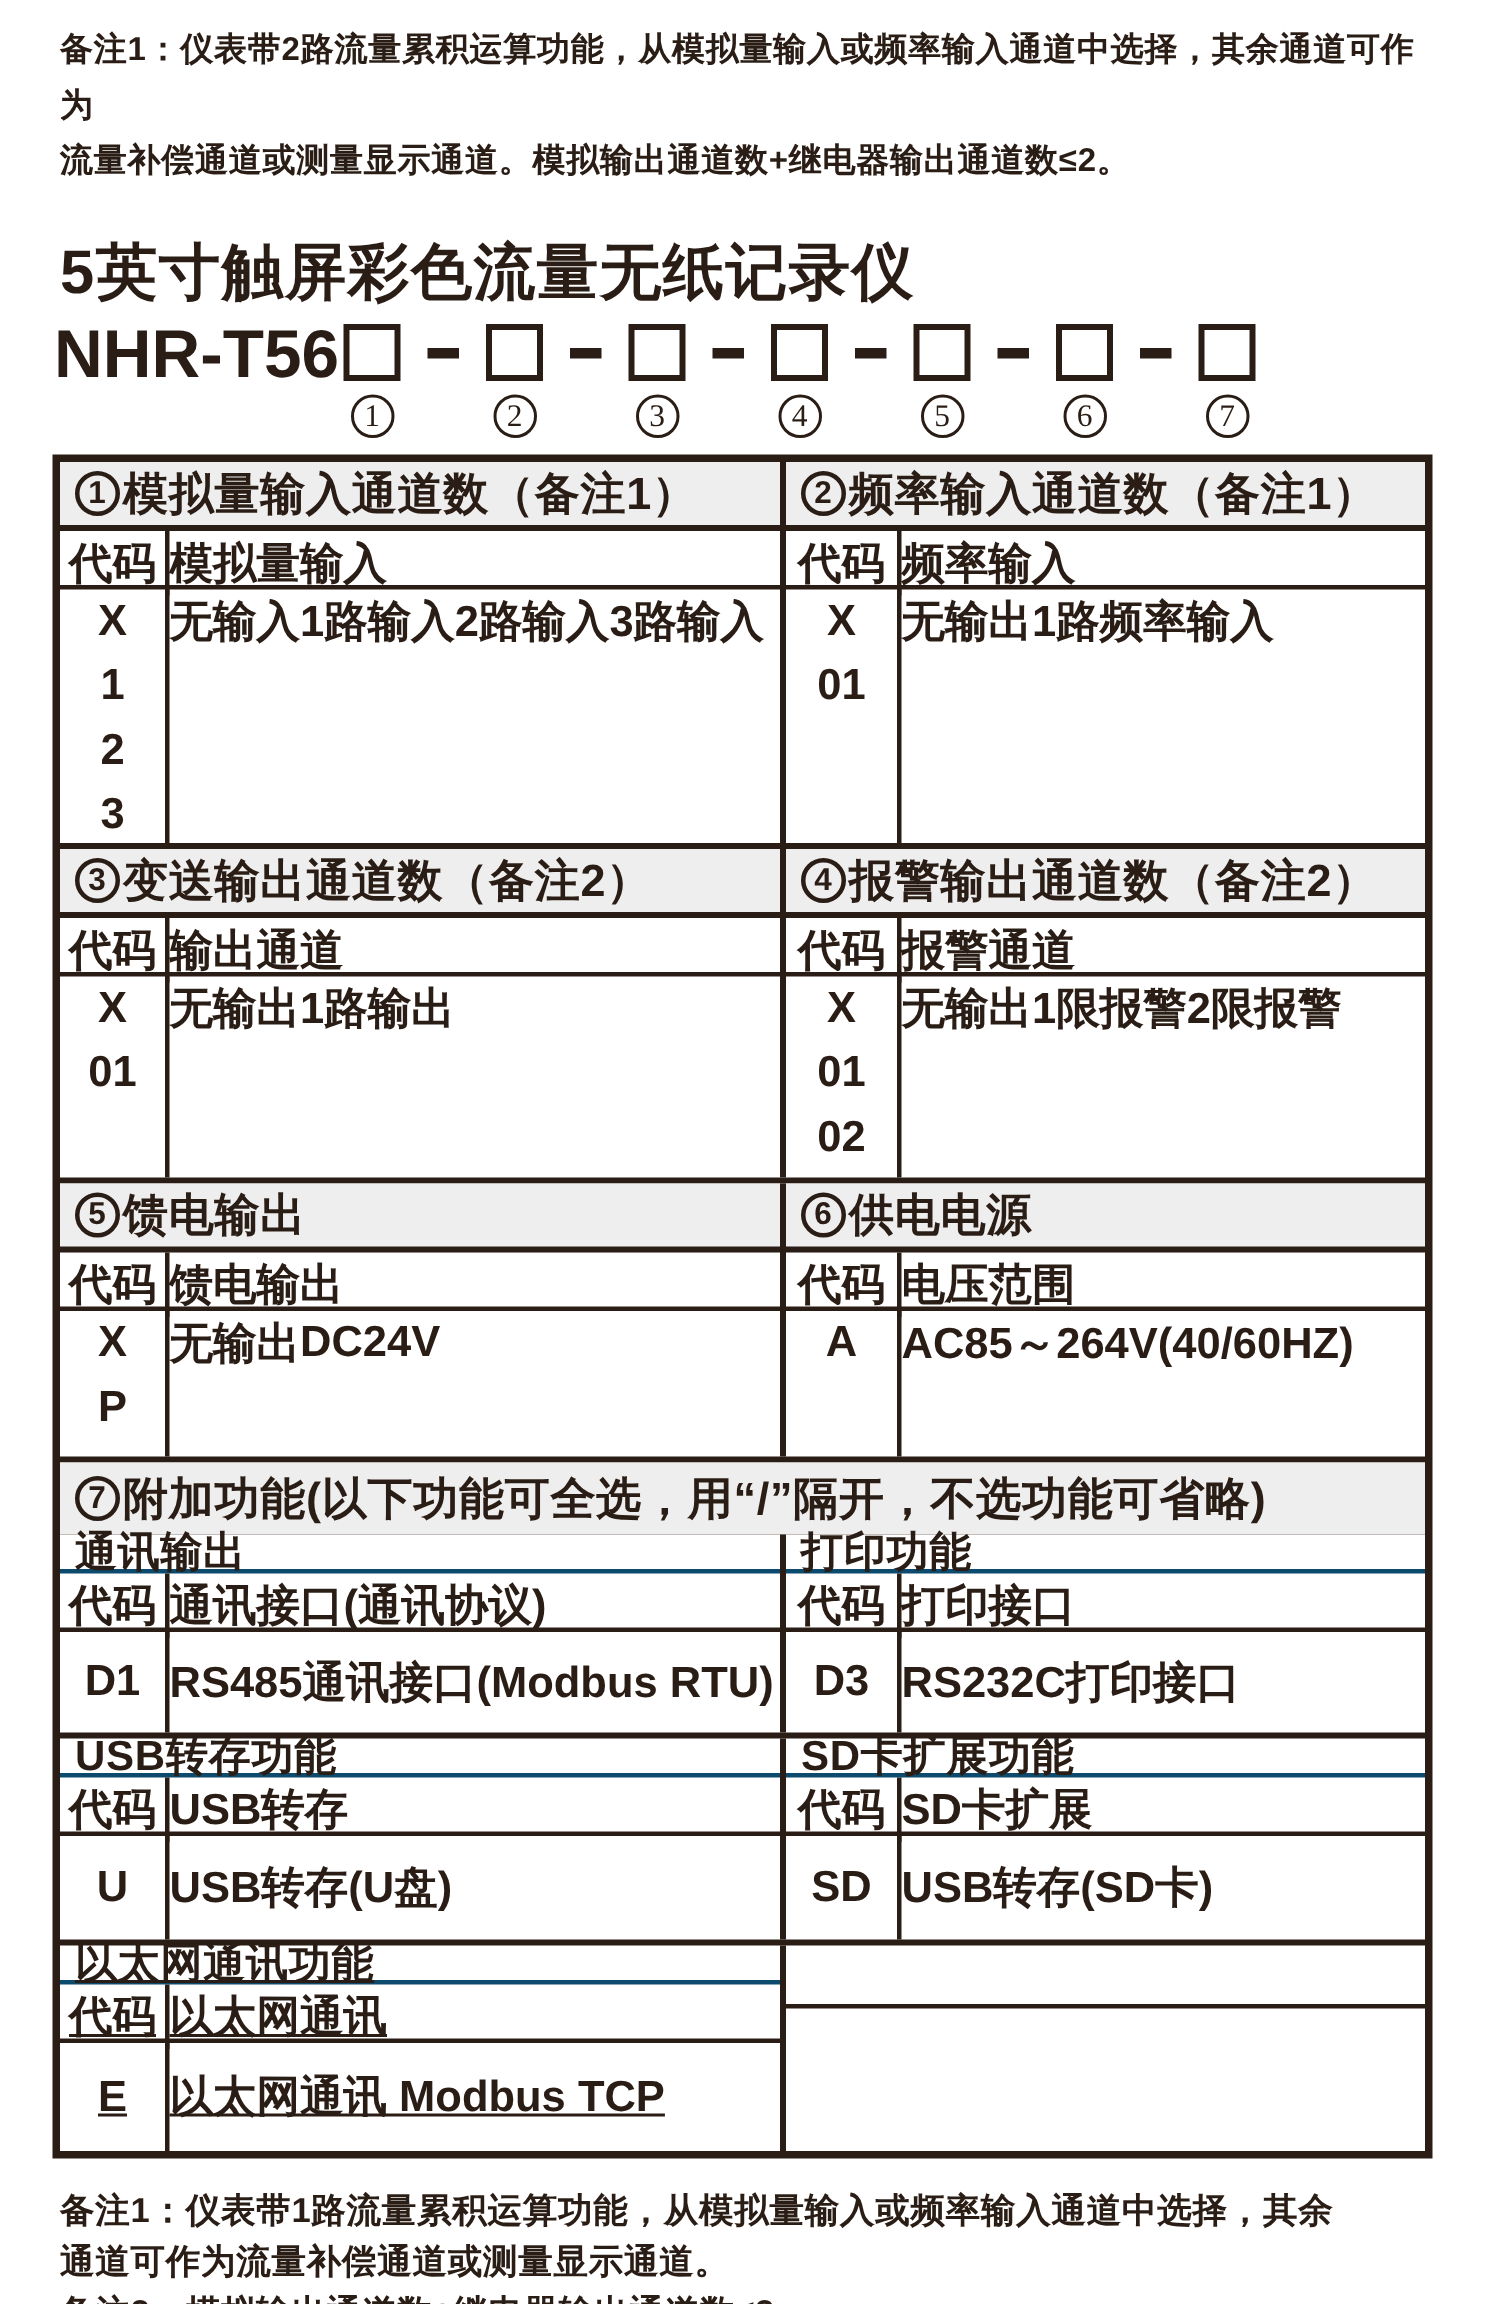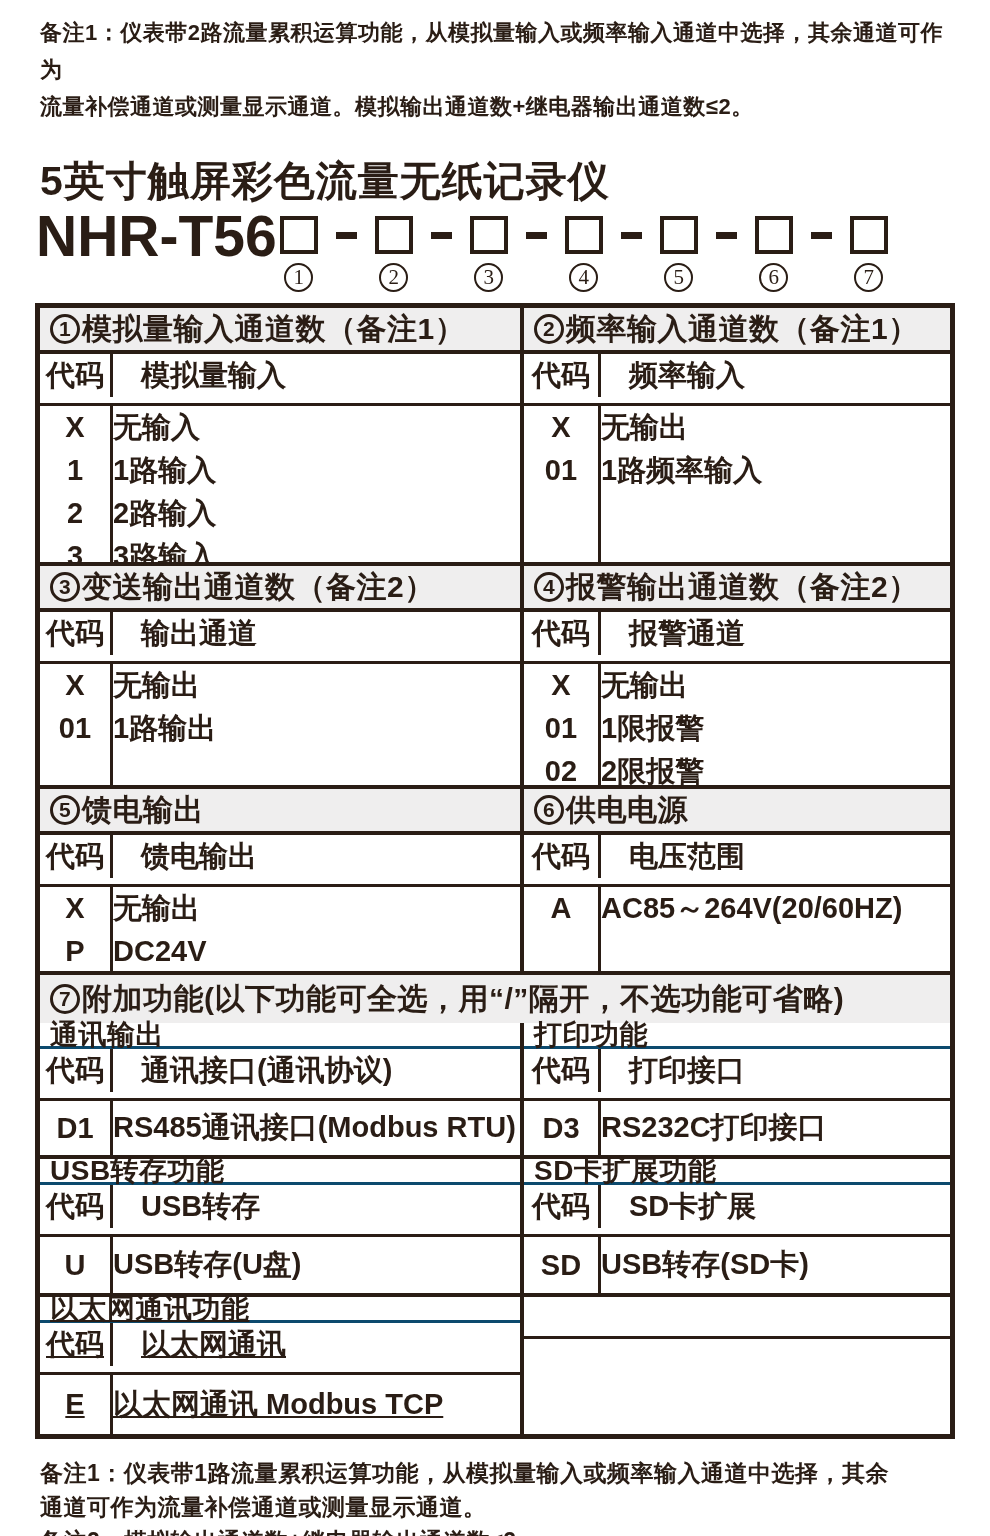--- a/index.html
+++ b/index.html
@@ -29,21 +29,21 @@
     letter-spacing: 1px;
   }
 
   
   .model-row {
     margin: 13px 0 0 36px;
     display: flex;
     align-items: flex-start;
   }
   .model-prefix {
-    font-size: 57px;
+    font-size: 45px;
     line-height: 40px;
     letter-spacing: 0px;
     margin-right: 3px;
     white-space: nowrap;
   }
   .slot { display: flex; flex-direction: column; align-items: center; width: 38px; }
   .code-box { width: 38px; height: 38px; border: 4px solid #2a1d15; background: #fff; }
   .circ-num {
     margin-top: 9px;
     width: 29px; height: 29px;
@@ -99,24 +99,24 @@
   .circled-sm {
     flex: none;
     width: 30px; height: 30px;
     border: 3px solid #2a1d15;
     border-radius: 50%;
     display: inline-flex; align-items: center; justify-content: center;
     font-size: 21px;
     margin-right: 2px;
   }
 
-  .ct-head { flex: none; display: flex; height: 52px; border-bottom: 3px solid #2a1d15; gap: 28px; }
+  .ct-head { flex: none; display: flex; height: 39px; border-bottom: 3px solid #2a1d15; }
   .ct-body { flex: 1; display: flex; }
   .ccol { display: flex; flex-direction: column; border-right: 3px solid #2a1d15; }
-  .dcol { flex: 1; display: flex; flex-direction: column; }
+  .dcol { flex: 1; display: flex; flex-direction: row; }
   .left  .ccol, .left  .ct-head .ccell { width: 73px; }
   .right .ccol, .right .ct-head .ccell { width: 77px; }
   .ct-head .ccell { border-right: 3px solid #2a1d15; }
   .ccell {
     height: 43px;
     display: flex; align-items: center; justify-content: center;
     font-size: 29px;
   }
   .dcell {
     height: 43px;
@@ -306,21 +306,21 @@
       </div>
       <div class="ct-head">
         <div class="ccell">代码</div>
         <div class="dcell">电压范围</div>
       </div>
       <div class="ct-body">
         <div class="ccol">
           <div class="ccell">A</div>
         </div>
         <div class="dcol">
-          <div class="dcell">AC85～264V(20/60HZ)</div>
+          <div class="dcell">AC85～264V(40/60HZ)</div>
         </div>
       </div>
     </div>
   </div>
 
   <div class="trow row-d">
     <div class="band gray full-band">
       <span class="circled-sm">7</span>
       <span>附加功能(以下功能可全选，用“/”隔开，不选功能可省略)</span>
     </div>

